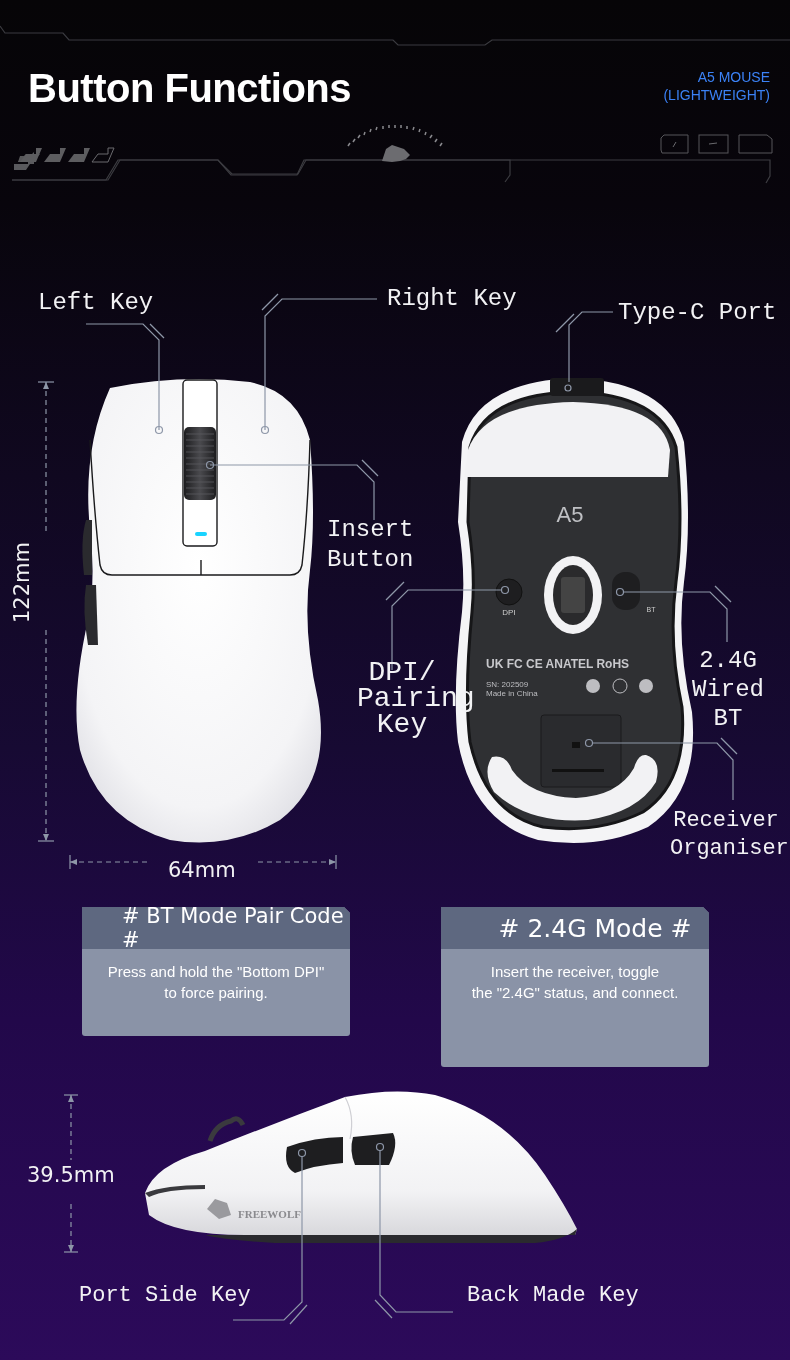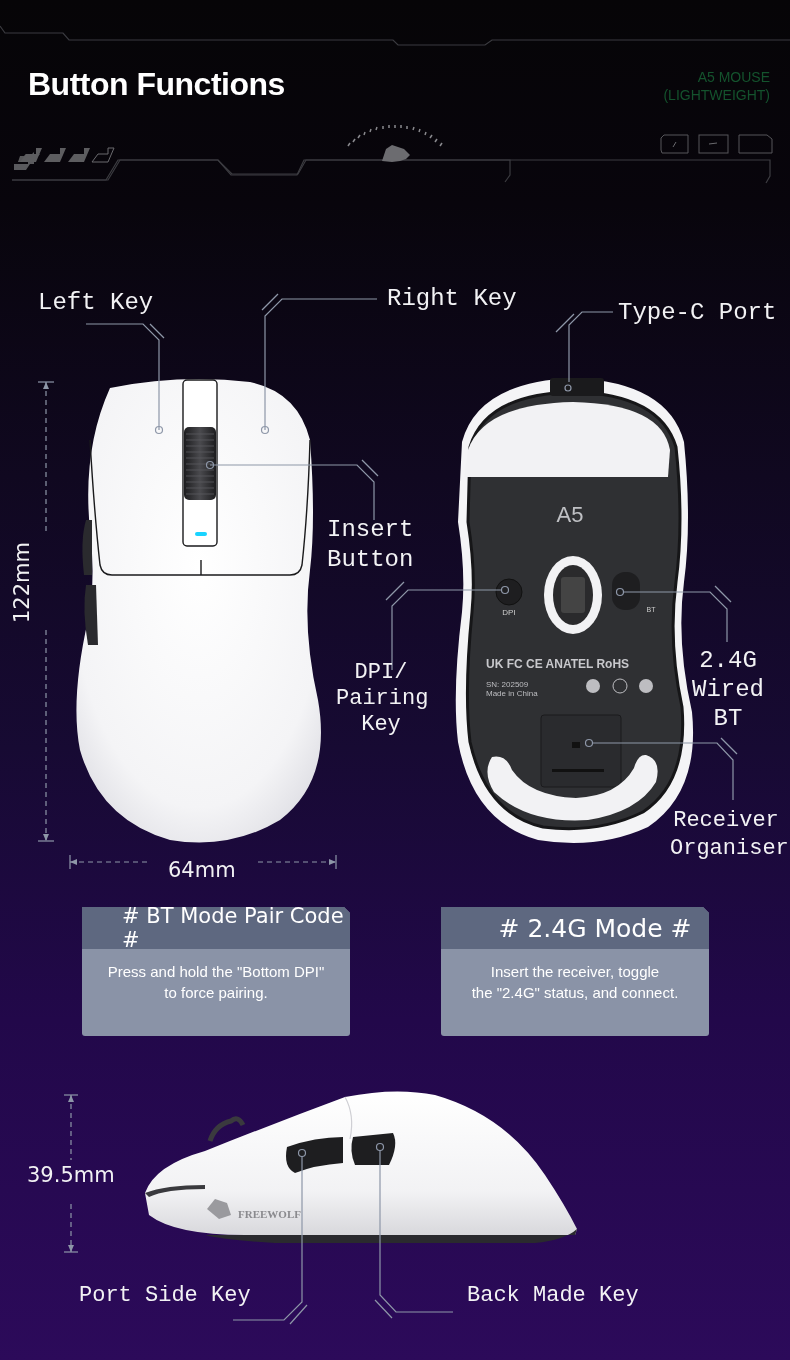--- a/index.html
+++ b/index.html
@@ -5,24 +5,24 @@
   * { box-sizing: border-box; margin: 0; padding: 0; }
   html, body { width: 790px; height: 1360px; overflow: hidden; }
   body {
     font-family: "DejaVu Sans", "Liberation Sans", sans-serif;
     color: #fff;
     background: linear-gradient(180deg, #060507 0%, #08050c 15%, #100820 35%, #170a33 55%, #22084a 75%, #2c0a5a 100%);
     position: relative;
   }
   .abs { position: absolute; }
   .title {
-    left: 28px; top: 66px; font-size: 32px; font-weight: bold; letter-spacing: -0.5px;
+    left: 28px; top: 66px; font-size: 40px; font-weight: bold; letter-spacing: -0.5px;
     font-family: "Liberation Sans", sans-serif;
   }
-  .model { right: 20px; top: 68px; text-align: right; color: #14532d; font-size: 14px; line-height: 18px; font-family: "Liberation Sans", sans-serif; }
+  .model { right: 20px; top: 68px; text-align: right; color: #3b82f6; font-size: 14px; line-height: 18px; font-family: "Liberation Sans", sans-serif; }
   .label { font-size: 24px; color: #f2f2f4; font-family: Liberation Mono, monospace; line-height: 30px; }
   .center { text-align: center; }
   .dim { font-size: 21px; color: #f1f1f3; }
   .card { background: #8a93a7; border-radius: 3px; clip-path: polygon(0 0, calc(100% - 6px) 0, 100% 6px, 100% 100%, 0 100%); }
   .card-head { background: #5e6880; height: 42px; display: flex; align-items: center; justify-content: center; color: #fff; padding-left: 40px; }
   .card-body { padding: 12px 10px; color: #fff; font-size: 15px; line-height: 21px; text-align: center; font-family: "Liberation Sans", sans-serif; }
   svg { position: absolute; overflow: visible; }
 </style>
 </head>
 <body>
@@ -218,21 +218,21 @@
     <line x1="285" y1="296" x2="301" y2="312"></line>
     <circle cx="190" cy="302" r="3.5"></circle>
 
     <polyline points="162,453 287,453 303,470 303,510"></polyline>
     <line x1="291" y1="448" x2="307" y2="464"></line>
     <circle cx="159" cy="453" r="3.5"></circle>
   </g>
 </svg>
 
 <div class="abs label" style="left:618px;top:298px">Type-C Port</div>
-<div class="abs label center" style="left:336px;top:660px;width:90px;line-height:26px;font-size:22px">
+<div class="abs label center" style="left:357px;top:660px;width:90px;line-height:26px;font-size:28px">
   <div>DPI/</div>
   <div>Pairing</div>
   <div>Key</div>
 </div>
 <div class="abs label center" style="left:690px;top:646px;width:76px;line-height:29px">
   <div>2.4G</div>
   <div>Wired</div>
   <div>BT</div>
 </div>
 <div class="abs label center" style="left:670px;top:807px;width:112px;line-height:28px;font-size:22px">
@@ -240,21 +240,21 @@
   <div>Organiser</div>
 </div>
 
 <div class="abs card" style="left:82px;top:907px;width:268px;height:129px">
   <div class="card-head" style="font-size:21px"># BT Mode Pair Code #</div>
   <div class="card-body">
     <div>Press and hold the "Bottom DPI"</div>
     <div>to force pairing.</div>
   </div>
 </div>
-<div class="abs card" style="left:441px;top:907px;width:268px;height:129px">
+<div class="abs card" style="left:441px;top:907px;width:268px;height:160px">
   <div class="card-head" style="font-size:25px"># 2.4G Mode #</div>
   <div class="card-body">
     <div>Insert the receiver, toggle</div>
     <div>the "2.4G" status, and connect.</div>
   </div>
 </div>
 
 <svg width="460" height="160" style="left:135px;top:1085px">
   <defs>
     <linearGradient id="sideBody" x1="0" y1="0" x2="0" y2="1">

